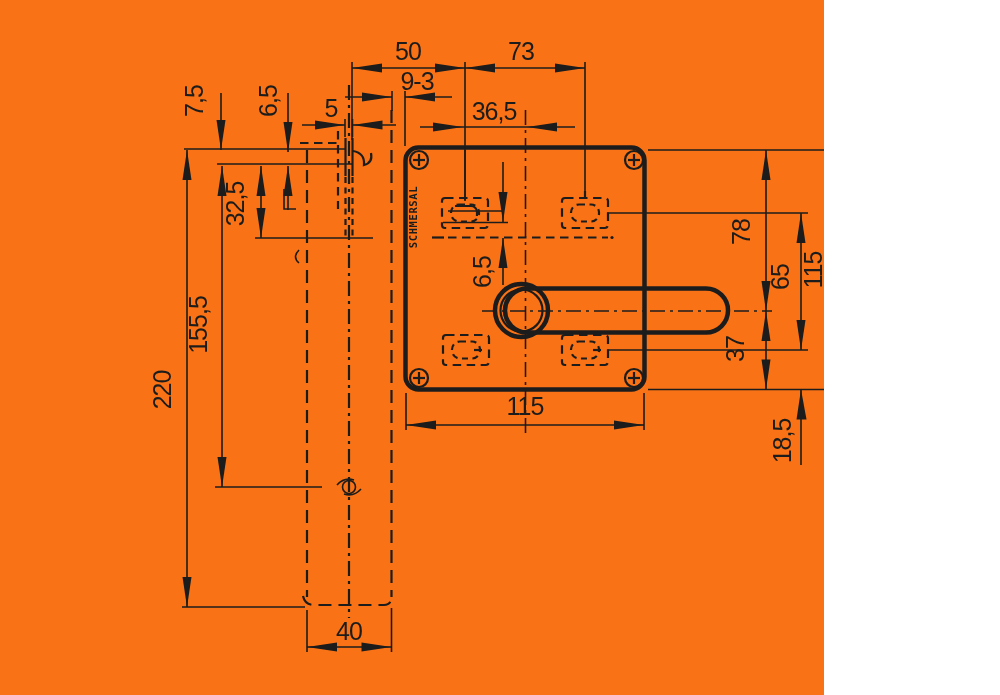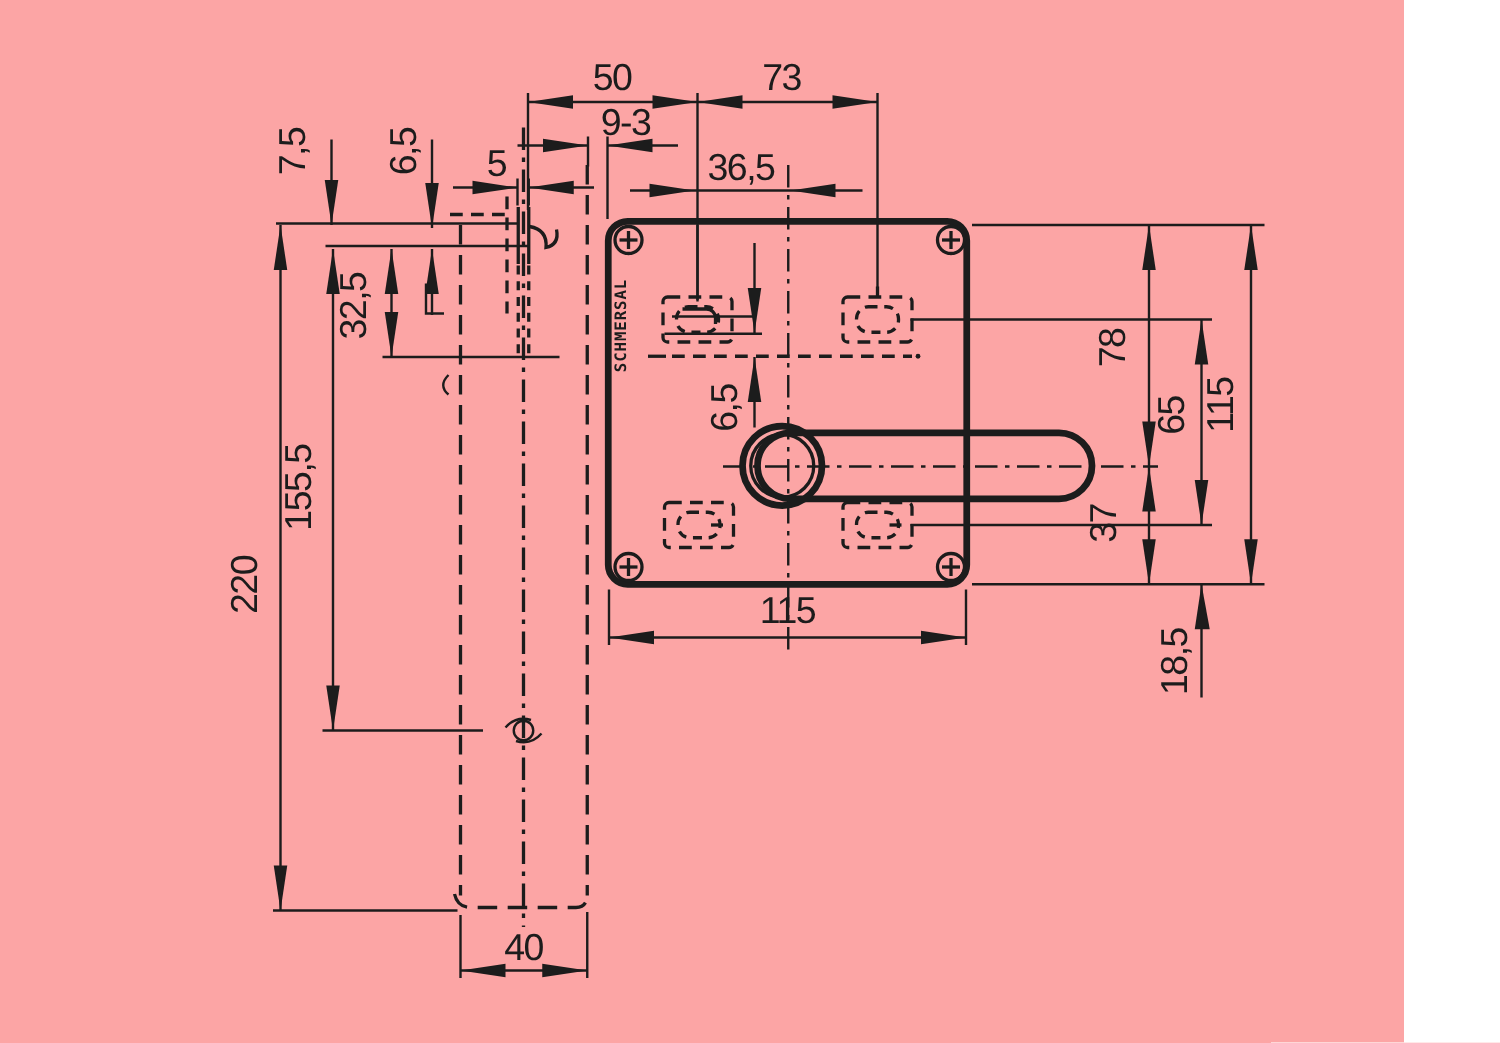--- a/index.html
+++ b/index.html
@@ -1,16 +1,16 @@
 <!DOCTYPE html>
 <html><head>
 <meta charset="utf-8">
 <style>
   html,body{margin:0;padding:0;background:#ffffff;}
-  .stage{position:relative;width:936px;height:695px;background:#fca5a5;overflow:hidden;
+  .stage{position:relative;width:824px;height:695px;background:#f97316;overflow:hidden;
          font-family:"Liberation Sans",sans-serif;}
   svg{position:absolute;left:0;top:0;}
   svg *{stroke-linecap:butt;}
   .thick{stroke:#1c1c1c;stroke-width:4.5;fill:none;}
   .med{stroke:#1c1c1c;stroke-width:2.2;fill:none;}
   .thin{stroke:#1c1c1c;stroke-width:1.6;fill:none;}
   .dashL{stroke-dasharray:13 7;}
   .cdash{stroke-dasharray:15 5 3 5;}
   .symO{stroke-dasharray:8.5 5.5;}
   .symI{stroke-dasharray:6 4.5;}

